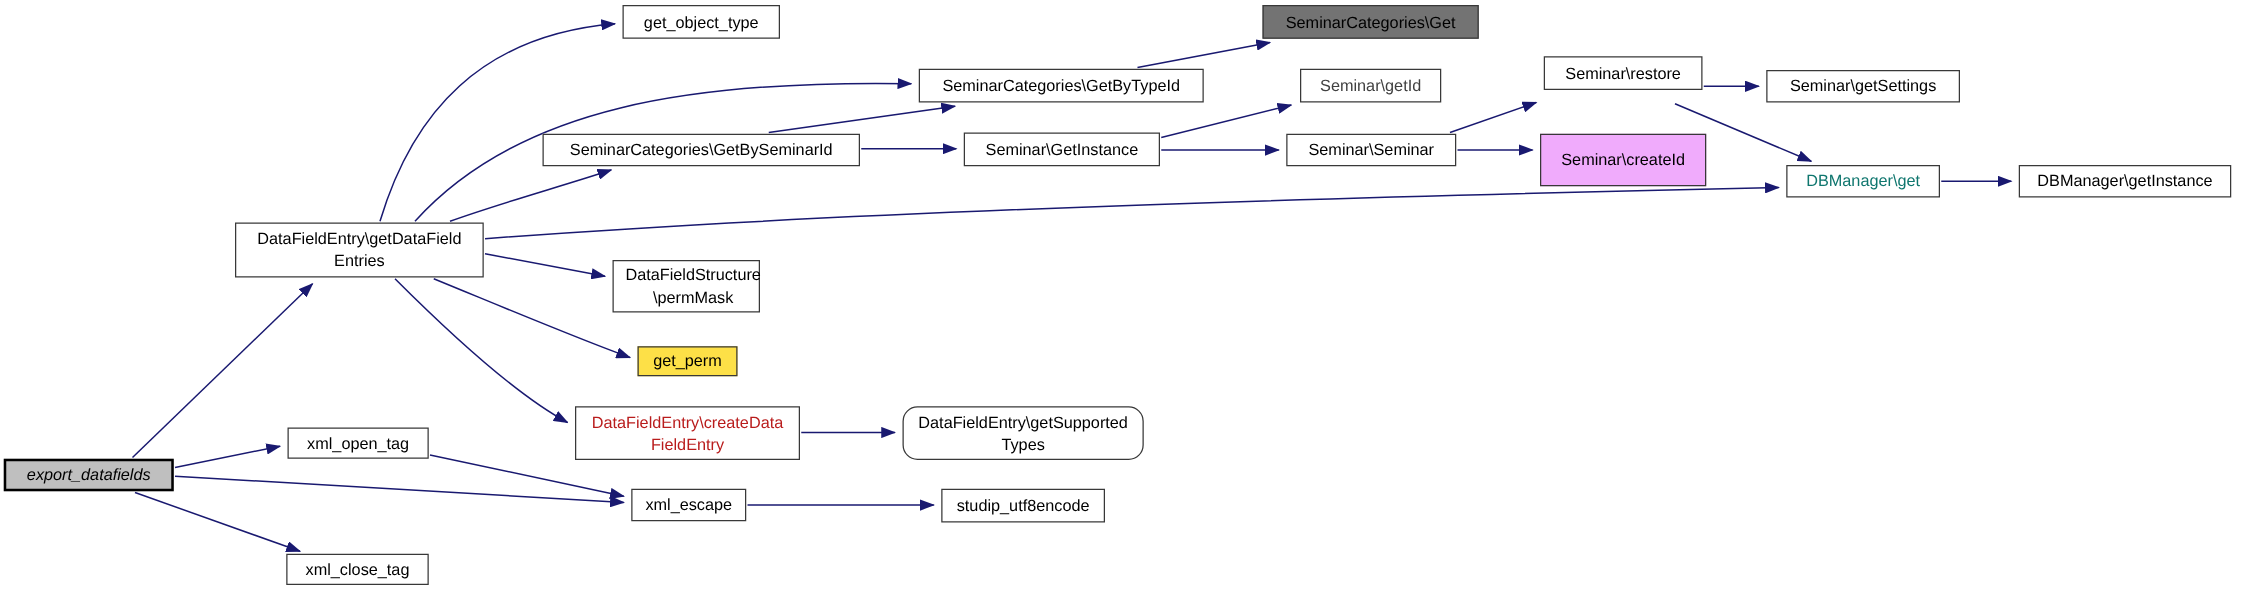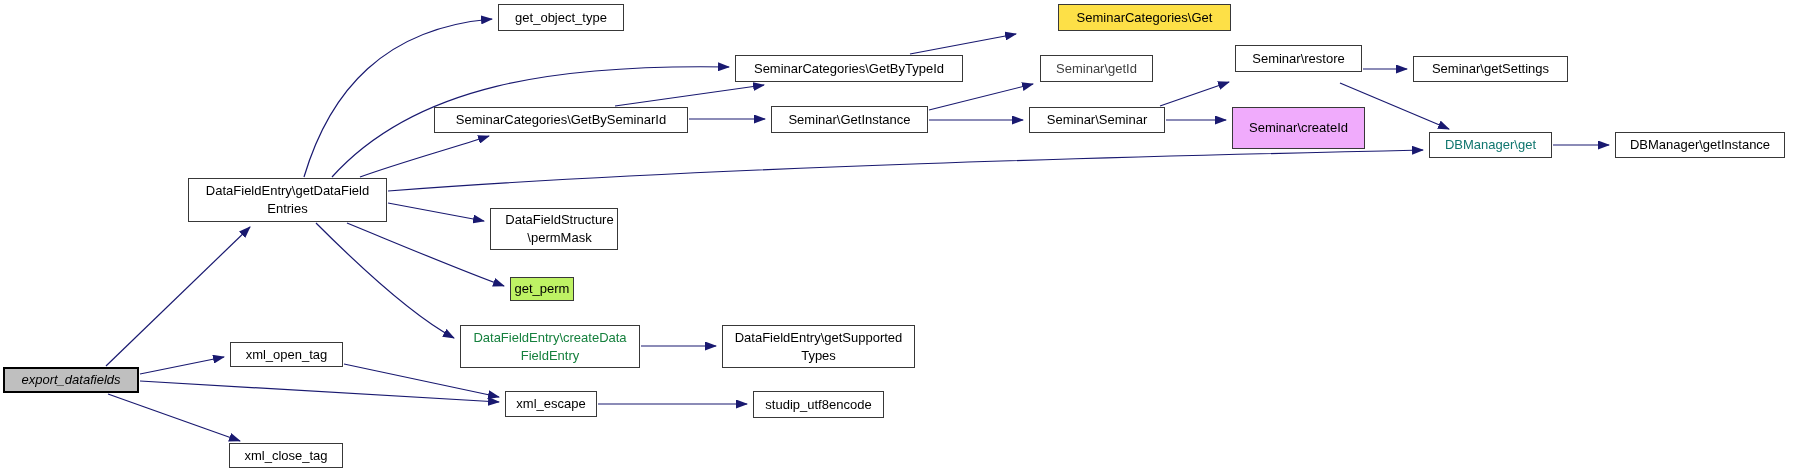--- a/index.html
+++ b/index.html
@@ -104,21 +104,21 @@
       </div>
       <div class="node" style="left: 498px; top: 4px; width: 126px; height: 27px; border-color: rgb(56, 56, 56); background: rgb(255, 255, 255); color: rgb(0, 0, 0);">
         <div>get_object_type</div>
       </div>
       <div class="node" style="left: 434px; top: 107px; width: 254px; height: 26px; border-color: rgb(56, 56, 56); background: rgb(255, 255, 255); color: rgb(0, 0, 0);">
         <div>SeminarCategories\GetBySeminarId</div>
       </div>
       <div class="node" style="left: 735px; top: 55px; width: 228px; height: 27px; border-color: rgb(56, 56, 56); background: rgb(255, 255, 255); color: rgb(0, 0, 0);">
         <div>SeminarCategories\GetByTypeId</div>
       </div>
-      <div class="node" style="left: 1058px; top: 4px; width: 173px; height: 27px; border-color: rgb(56, 56, 56); background: #fde047; color: rgb(0, 0, 0);">
+      <div class="node" style="left: 1010px; top: 4px; width: 173px; height: 27px; border-color: rgb(56, 56, 56); background: #737373; color: rgb(0, 0, 0);">
         <div>SeminarCategories\Get</div>
       </div>
       <div class="node" style="left: 1040px; top: 55px; width: 113px; height: 27px; border-color: rgb(56, 56, 56); background: rgb(255, 255, 255); color: #404040;">
         <div>Seminar\getId</div>
       </div>
       <div class="node" style="left: 771px; top: 106px; width: 157px; height: 27px; border-color: rgb(56, 56, 56); background: rgb(255, 255, 255); color: rgb(0, 0, 0);">
         <div>Seminar\GetInstance</div>
       </div>
       <div class="node" style="left: 1029px; top: 107px; width: 136px; height: 26px; border-color: rgb(56, 56, 56); background: rgb(255, 255, 255); color: rgb(0, 0, 0);">
         <div>Seminar\Seminar</div>
@@ -131,29 +131,29 @@
       </div>
       <div class="node" style="left: 1232px; top: 107px; width: 133px; height: 42px; border-color: rgb(56, 56, 56); background: #f0abfc; color: rgb(0, 0, 0);">
         <div>Seminar\createId</div>
       </div>
       <div class="node" style="left: 1429px; top: 132px; width: 123px; height: 26px; border-color: rgb(56, 56, 56); background: rgb(255, 255, 255); color: #0f766e;">
         <div>DBManager\get</div>
       </div>
       <div class="node" style="left: 1615px; top: 132px; width: 170px; height: 26px; border-color: rgb(56, 56, 56); background: rgb(255, 255, 255); color: rgb(0, 0, 0);">
         <div>DBManager\getInstance</div>
       </div>
-      <div class="node" style="left: 490px; top: 208px; width: 128px; height: 42px; border-color: rgb(56, 56, 56); background: rgb(255, 255, 255); color: rgb(0, 0, 0); padding-left: 11px;">
+      <div class="node" style="left: 490px; top: 208px; width: 118px; height: 42px; border-color: rgb(56, 56, 56); background: rgb(255, 255, 255); color: rgb(0, 0, 0); padding-left: 11px;">
         <div>DataFieldStructure</div>
         <div>\permMask</div>
       </div>
-      <div class="node" style="left: 510px; top: 277px; width: 64px; height: 24px; border-color: rgb(56, 56, 56); background: #bef264; color: rgb(0, 0, 0);">
+      <div class="node" style="left: 510px; top: 277px; width: 80px; height: 24px; border-color: rgb(56, 56, 56); background: #fde047; color: rgb(0, 0, 0);">
         <div>get_perm</div>
       </div>
-      <div class="node" style="left: 460px; top: 325px; width: 180px; height: 43px; border-color: rgb(56, 56, 56); background: rgb(255, 255, 255); color: #15803d;">
+      <div class="node" style="left: 460px; top: 325px; width: 180px; height: 43px; border-color: rgb(56, 56, 56); background: rgb(255, 255, 255); color: #b91c1c;">
         <div>DataFieldEntry\createData</div>
         <div>FieldEntry</div>
       </div>
-      <div class="node" style="left: 722px; top: 325px; width: 193px; height: 43px; border-color: rgb(56, 56, 56); background: rgb(255, 255, 255); color: rgb(0, 0, 0);">
+      <div class="node" style="left: 722px; top: 325px; width: 193px; height: 43px; border-color: rgb(56, 56, 56); background: rgb(255, 255, 255); color: rgb(0, 0, 0); border-radius: 12px;">
         <div>DataFieldEntry\getSupported</div>
         <div>Types</div>
       </div>
     </div>
 </div>
 
 </body></html>

